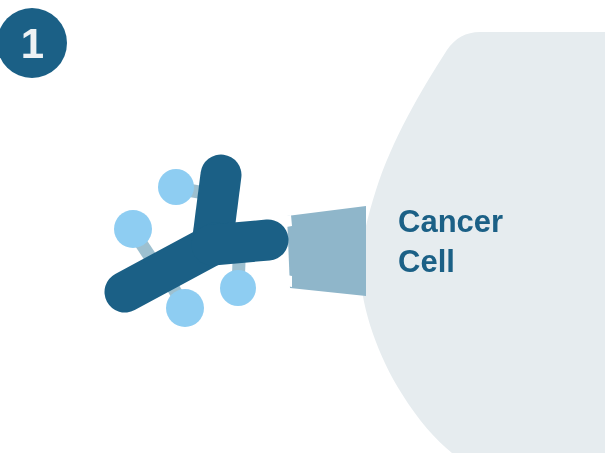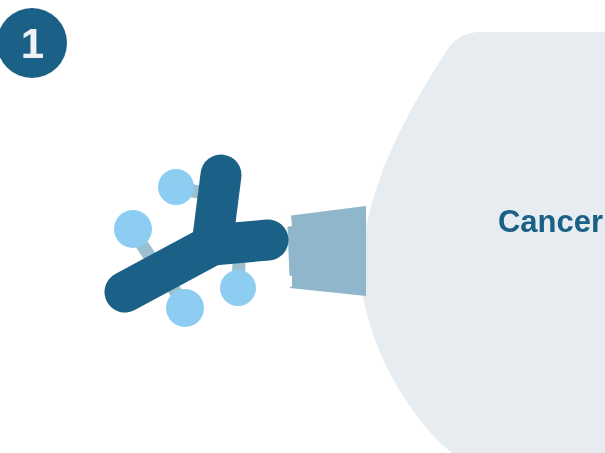--- a/index.html
+++ b/index.html
@@ -23,21 +23,21 @@
     left: 0;
     width: 605px;
     height: 453px;
     display: block;
   }
   .cell-label {
     position: absolute;
     left: 398px;
     top: 202px;
     width: 205px;
-    text-align: right;
+    text-align: left;
     font-family: "Liberation Sans", sans-serif;
     font-weight: bold;
     font-size: 31px;
     line-height: 40px;
     color: #1b6086;
     letter-spacing: 0px;
     user-select: none;
   }
   .badge-number {
     position: absolute;
@@ -108,15 +108,16 @@
     <circle cx="185" cy="308" r="19" fill="#8ecdf2"></circle>
     <circle cx="238" cy="288" r="18" fill="#8ecdf2"></circle>
 
     <circle cx="32" cy="43" r="35" fill="#1b6086"></circle>
   </svg>
 
   <div class="badge-number">1</div>
 
   <div class="cell-label">
     <div>Cancer</div>
+    <div>Cell</div>
   </div>
 
 </div>
 
 </body></html>

